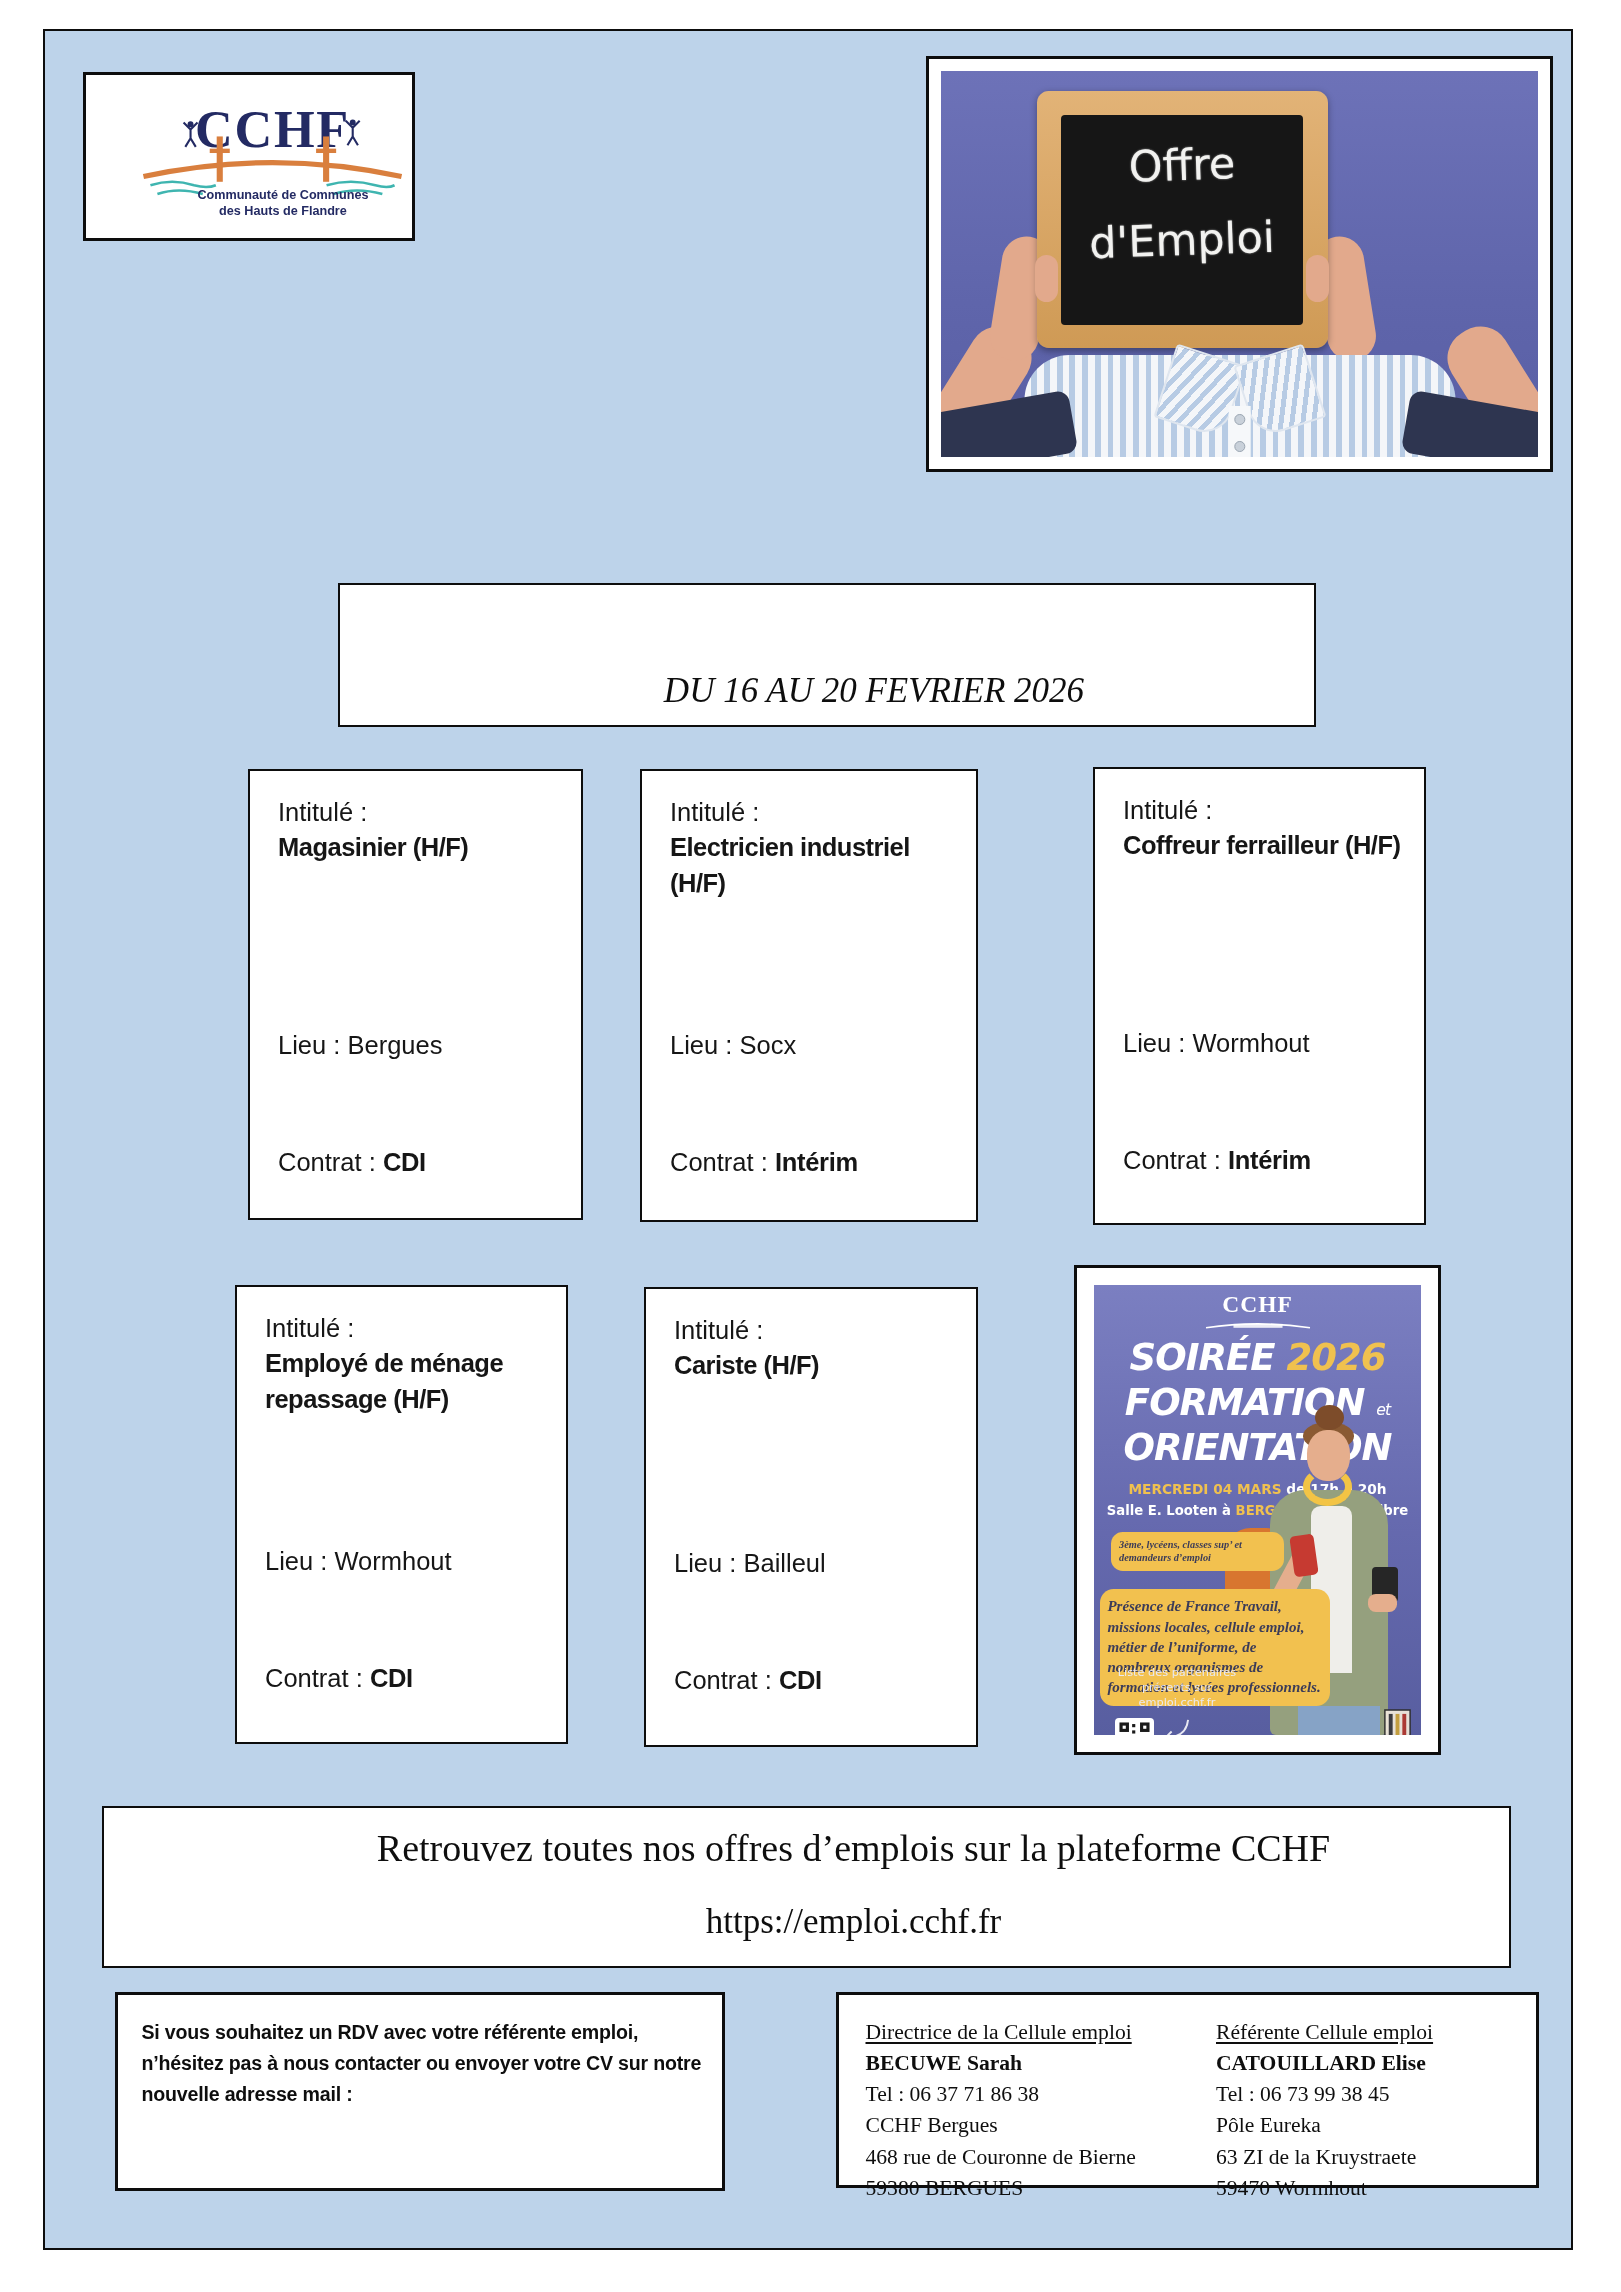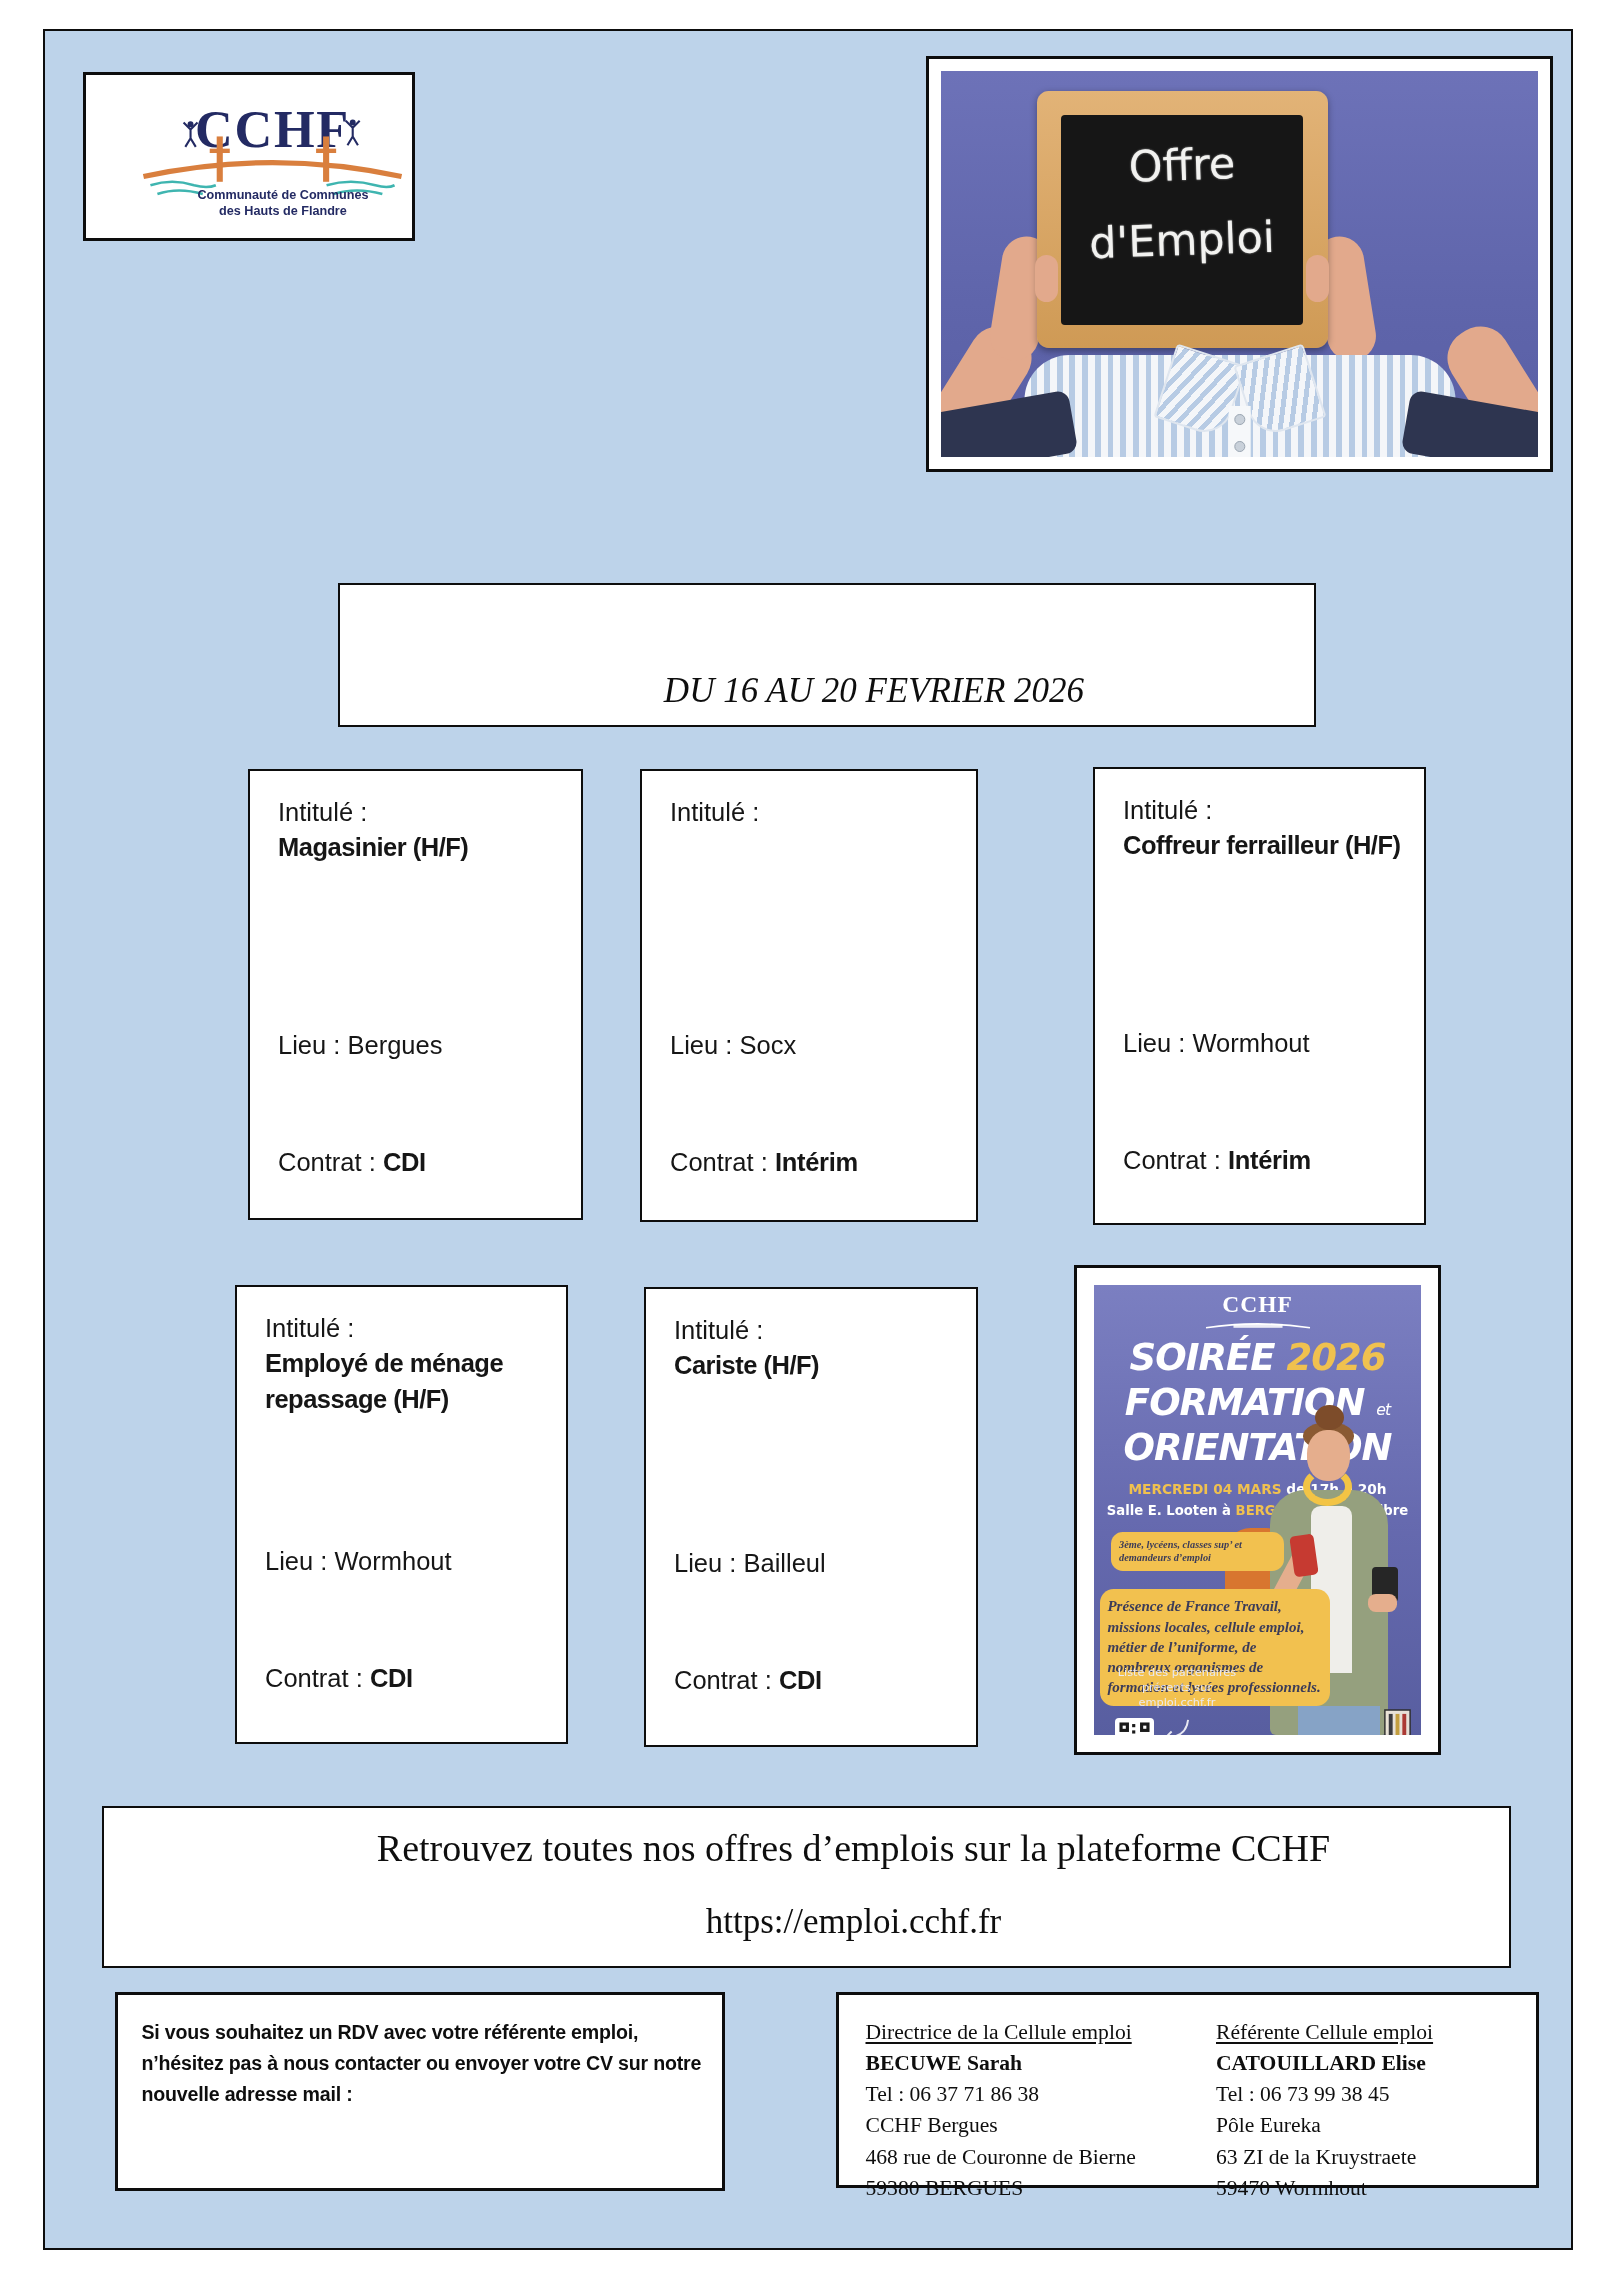--- a/index.html
+++ b/index.html
@@ -200,20 +200,21 @@
       <div>Intitulé :</div>
       <div class="job-title">Magasinier (H/F)</div>
     </div>
     <div class="job-lieu">Lieu : Bergues</div>
     <div class="job-contrat"><span>Contrat :</span>&nbsp;<b>CDI</b></div>
   </div>
 
   <div class="abs thinframe job job2">
     <div class="pad">
       <div>Intitulé :</div>
+      <div class="job-title">Electricien industriel (H/F)</div>
     </div>
     <div class="job-lieu">Lieu : Socx</div>
     <div class="job-contrat"><span>Contrat :</span>&nbsp;<b>Intérim</b></div>
   </div>
 
   <div class="abs thinframe job job3">
     <div class="pad">
       <div>Intitulé :</div>
       <div class="job-title">Coffreur ferrailleur (H/F)</div>
     </div>

